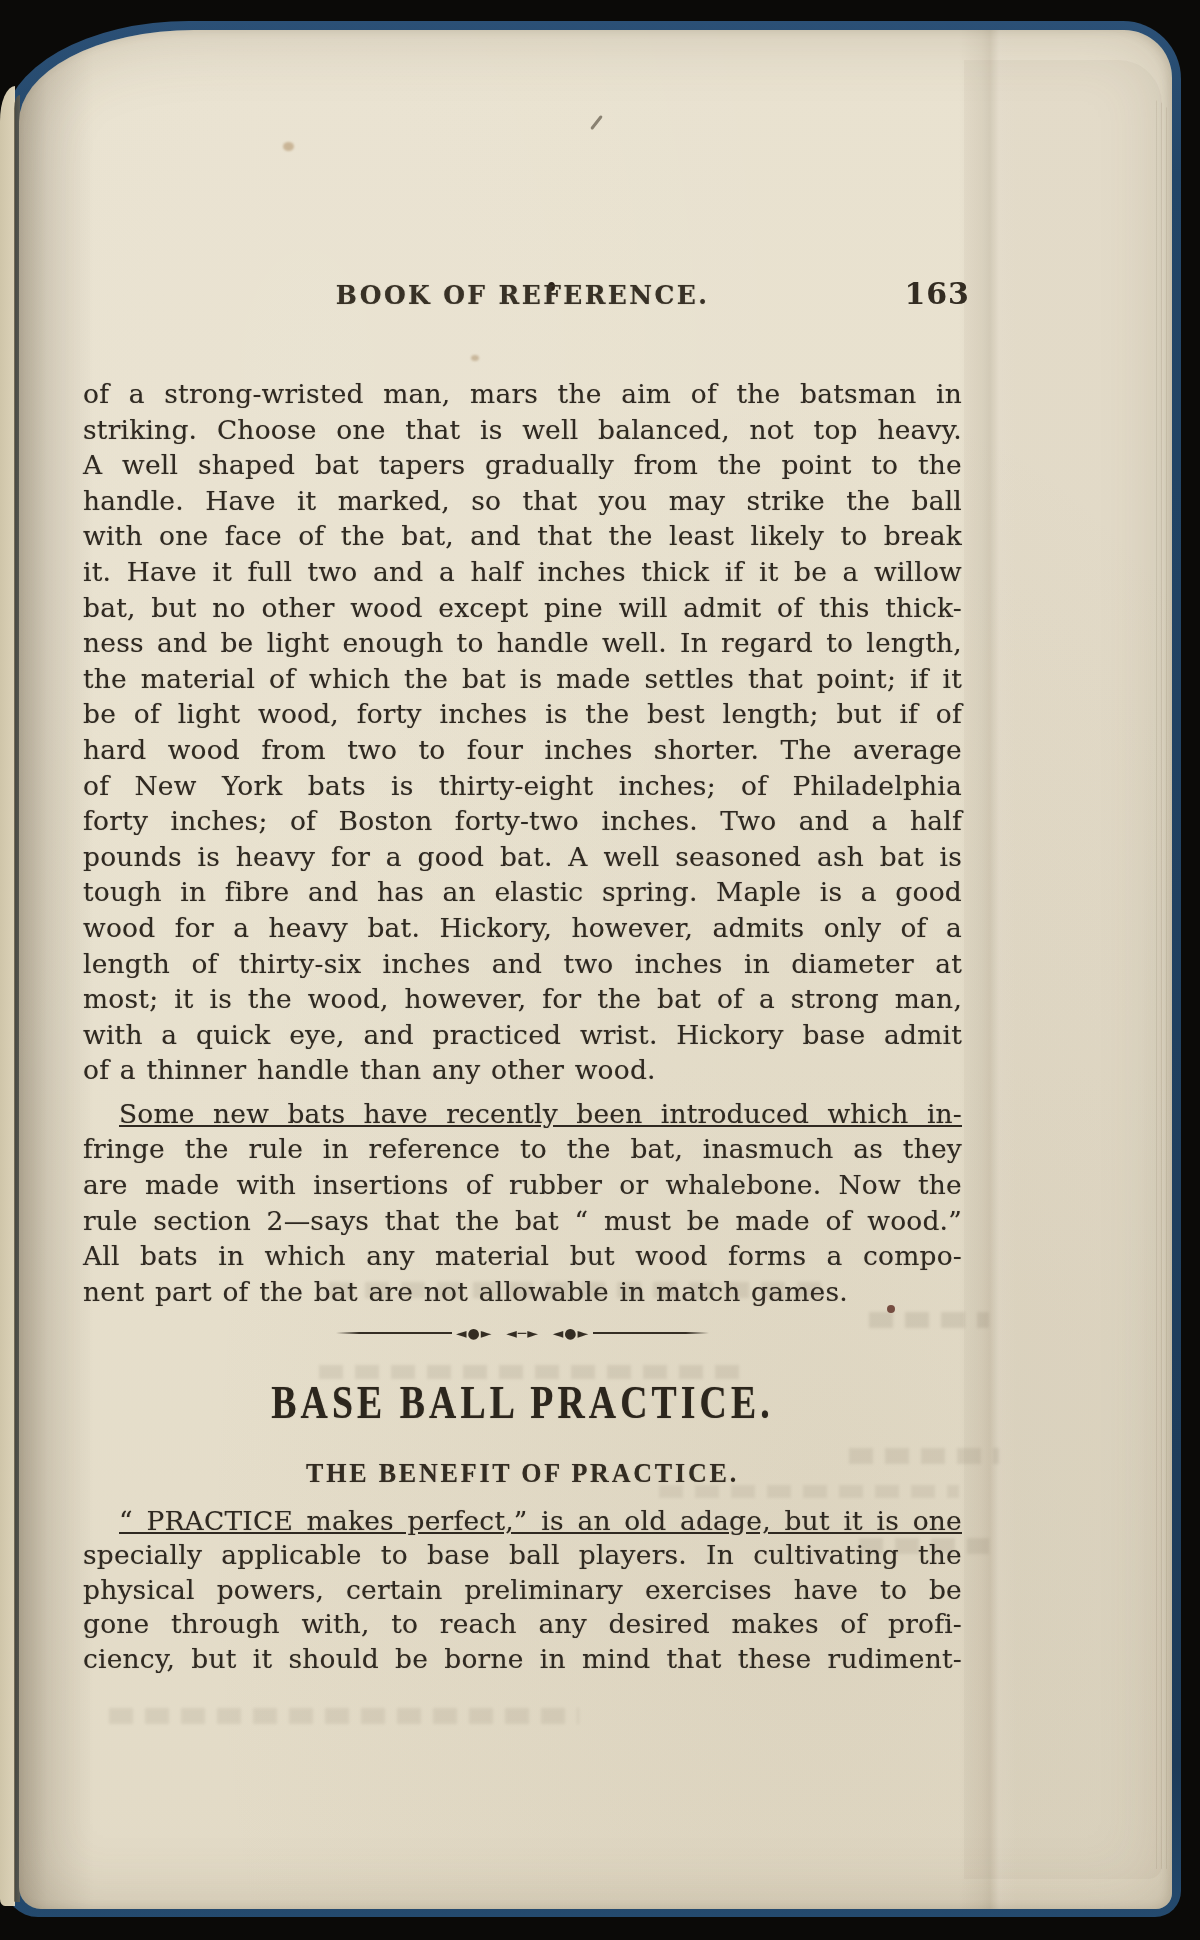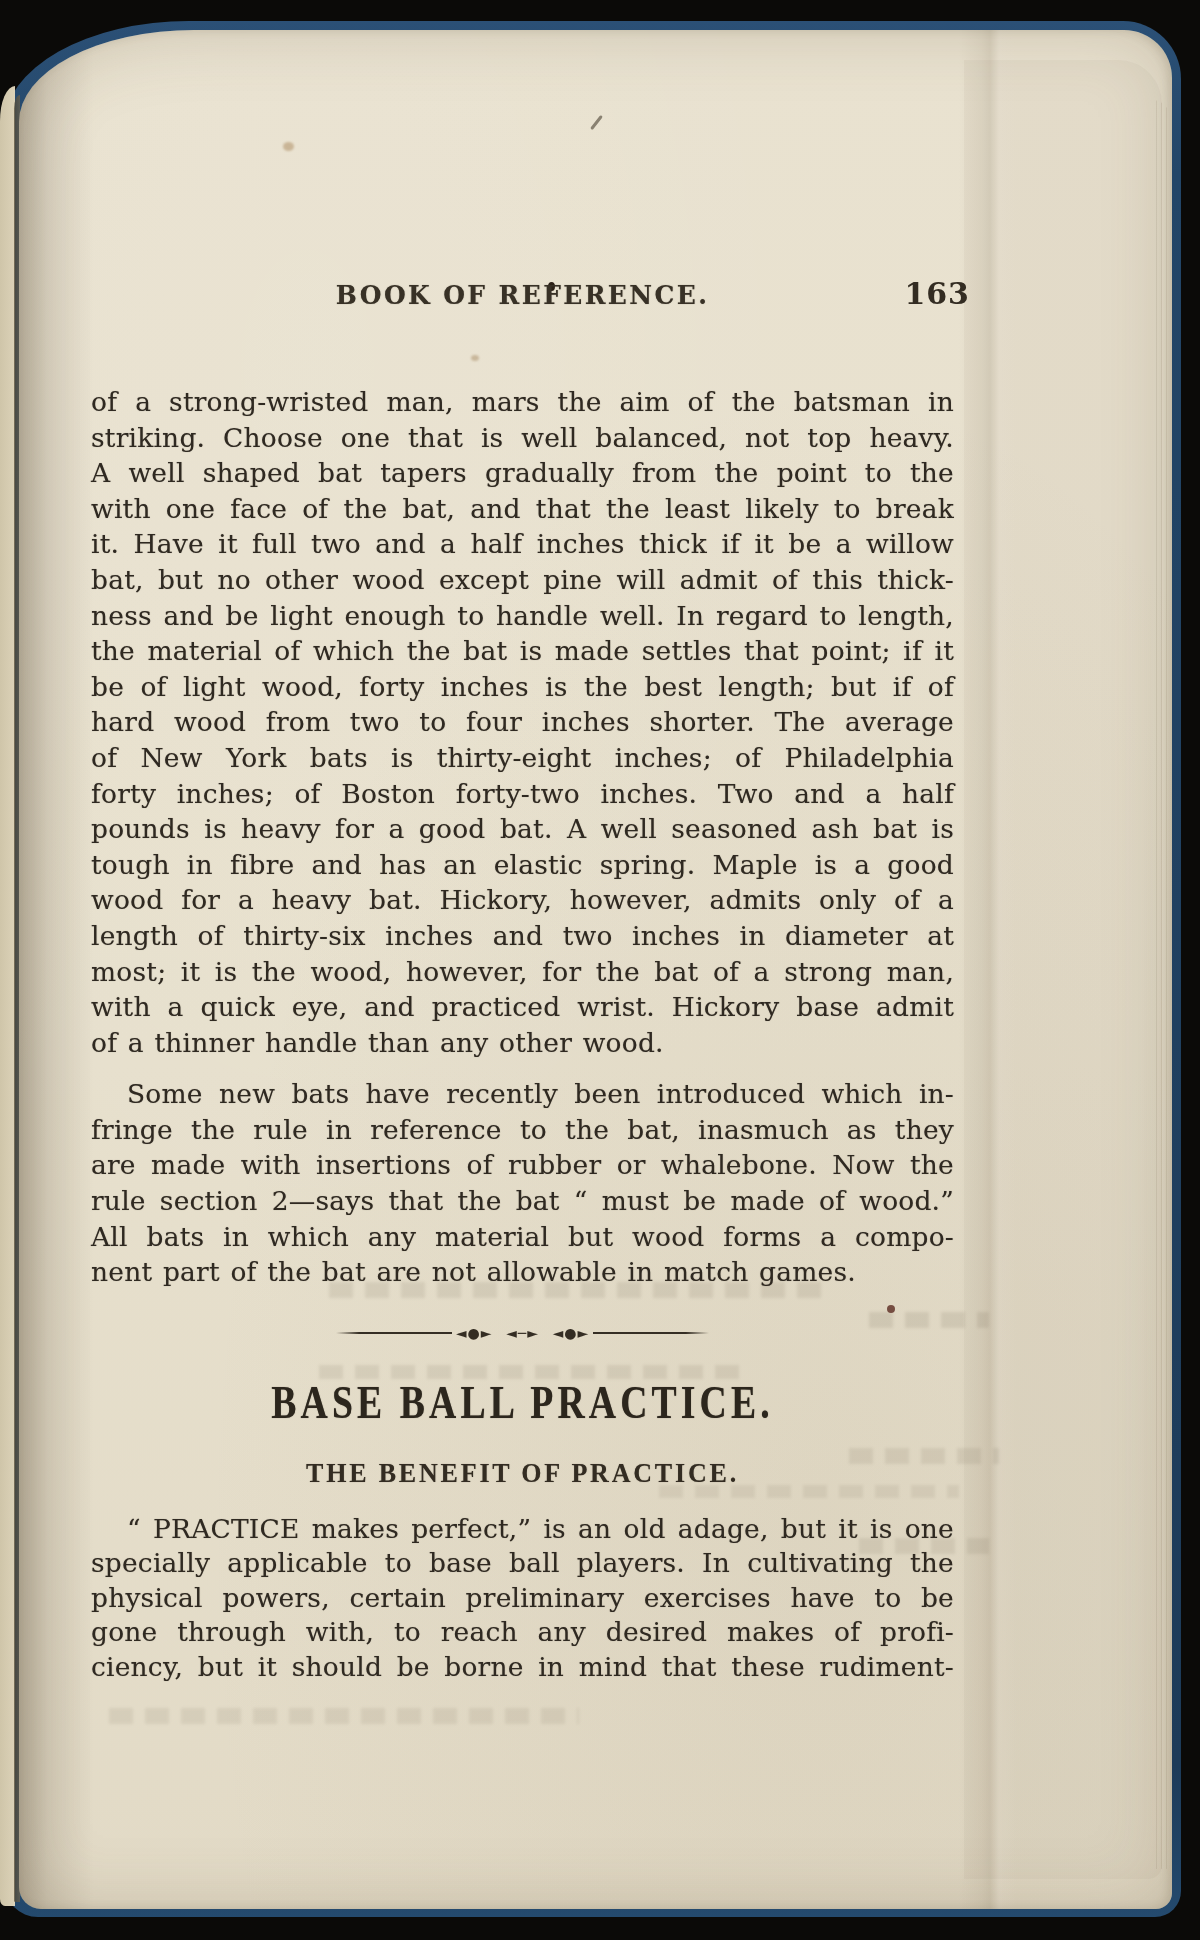--- a/index.html
+++ b/index.html
@@ -39,24 +39,24 @@
   .rh-title{display:inline-block;font-weight:bold;font-size:26px;letter-spacing:2.5px;
             color:#383126;transform:scaleX(.96);
             text-shadow:0 0 1px rgba(56,49,38,.5);}
   .rh-num{position:absolute;right:0;top:-4px;font-weight:bold;font-size:30px;
           letter-spacing:1px;color:#332c22;}
 
   .body-text{position:absolute;left:0;width:895px;font-size:26.5px;line-height:35.6px;
              letter-spacing:.2px;word-spacing:2px;color:#2f2921;
              text-shadow:0 0 1px rgba(47,41,33,.35);}
   .bt-main{top:338px;}
-  .para{margin:16px;}
+  .para{margin:8px;}
   .tline{text-align:justify;text-align-last:justify;}
   .tline.last{text-align-last:left;}
-  .tline.indent{text-indent:36px;}
+  .tline.indent{text-indent:36px;text-decoration:underline;}
 
   .divider{position:absolute;top:1294px;left:0;right:0;display:flex;align-items:center;
            justify-content:center;height:18px;}
   .rule{width:116px;height:2px;background:#352e24;}
   .r-left{background:linear-gradient(90deg,transparent,#352e24 20%,#352e24);}
   .r-right{background:linear-gradient(90deg,#352e24,#352e24 80%,transparent);}
   .orn{font-family:"DejaVu Sans","Liberation Sans",sans-serif;font-size:14px;color:#342d23;
        margin:0 4px;letter-spacing:1px;word-spacing:8px;line-height:18px;}
 
   .sec-title{position:absolute;top:1346px;left:0;right:0;margin:0;text-align:center;
@@ -120,20 +120,21 @@
       <div class="running-head">
         <span class="rh-title">BOOK OF REFERENCE.</span>
         <span class="rh-num">163</span>
       </div>
 
       <div class="body-text bt-main">
           <div class="para">
             <div class="tline">of a strong-wristed man, mars the aim of the batsman in</div>
             <div class="tline">striking. Choose one that is well balanced, not top heavy.</div>
             <div class="tline">A well shaped bat tapers gradually from the point to the</div>
+            <div class="tline">handle. Have it marked, so that you may strike the ball</div>
             <div class="tline">with one face of the bat, and that the least likely to break</div>
             <div class="tline">it. Have it full two and a half inches thick if it be a willow</div>
             <div class="tline">bat, but no other wood except pine will admit of this thick-</div>
             <div class="tline">ness and be light enough to handle well. In regard to length,</div>
             <div class="tline">the material of which the bat is made settles that point; if it</div>
             <div class="tline">be of light wood, forty inches is the best length; but if of</div>
             <div class="tline">hard wood from two to four inches shorter. The average</div>
             <div class="tline">of New York bats is thirty-eight inches; of Philadelphia</div>
             <div class="tline">forty inches; of Boston forty-two inches. Two and a half</div>
             <div class="tline">pounds is heavy for a good bat. A well seasoned ash bat is</div>

